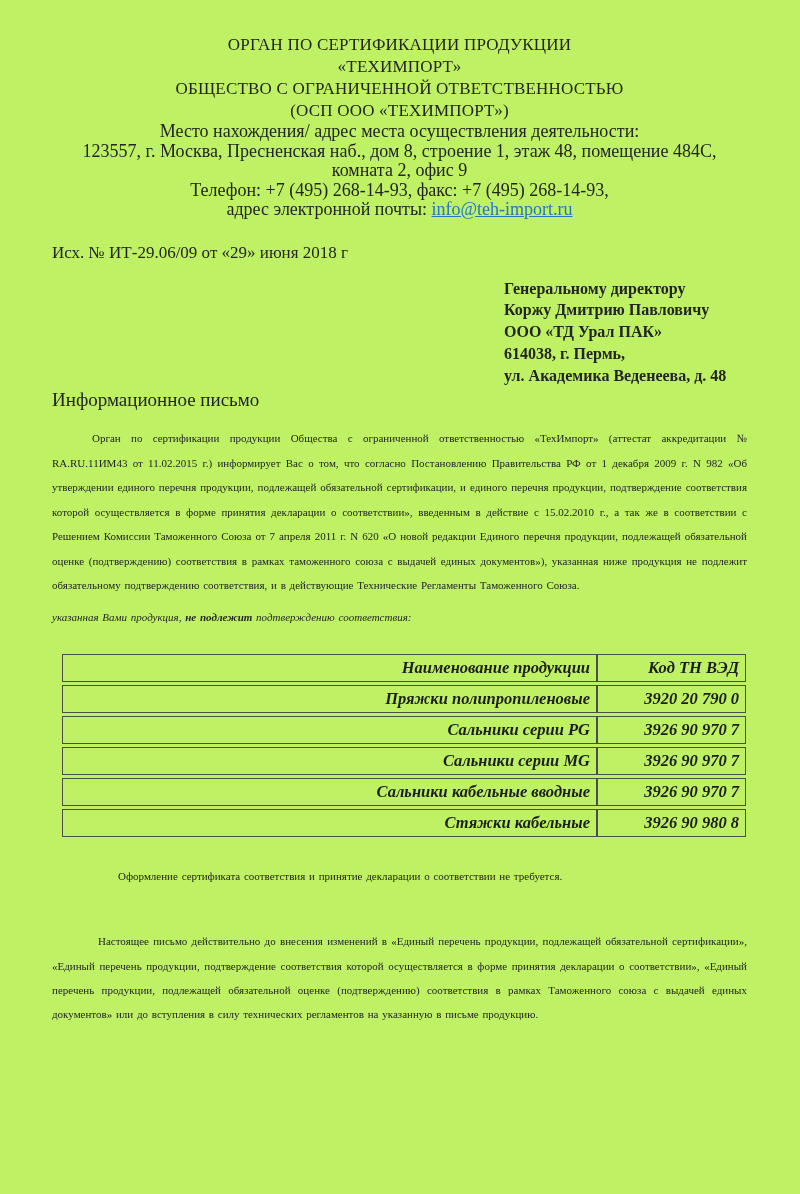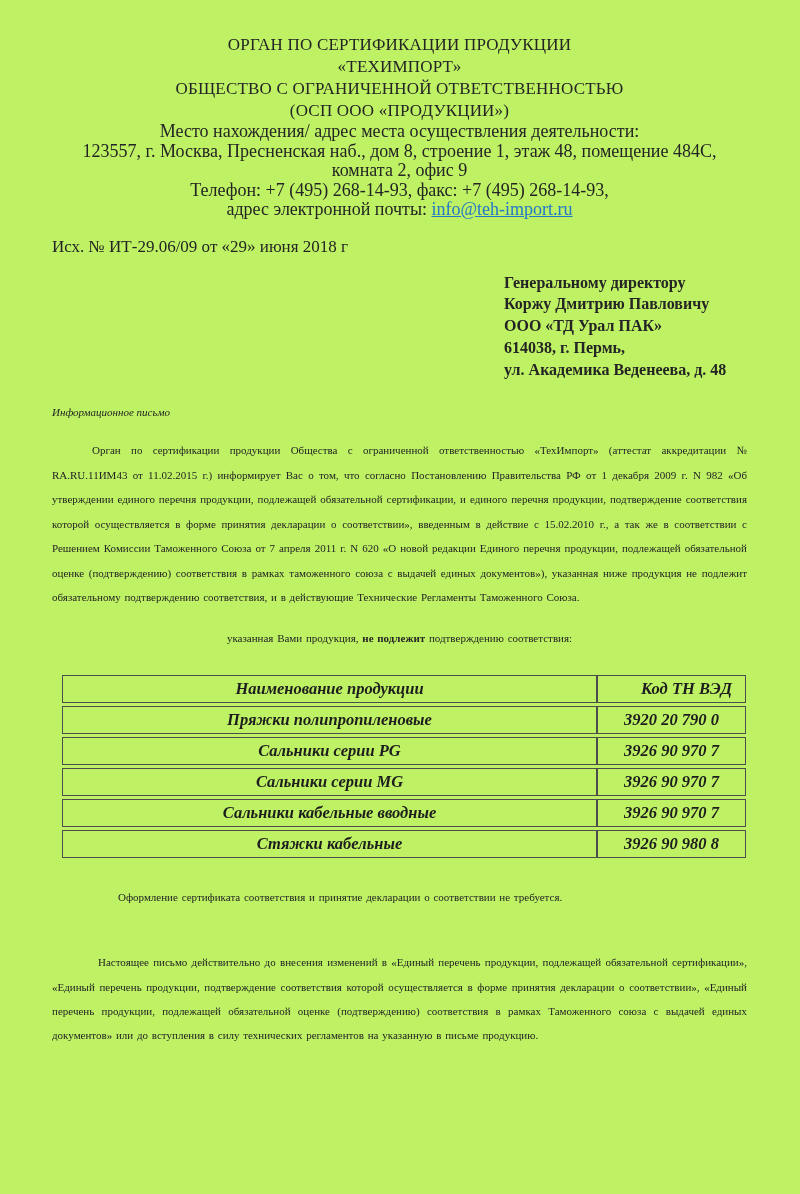--- a/index.html
+++ b/index.html
@@ -13,75 +13,75 @@
     color: #242424;
     padding: 34px 53px 28px 52px;
     overflow: hidden;
   }
   
   .letterhead { text-align: center; }
   .lh-big { font-size: 17px; line-height: 22px; letter-spacing: 0.2px; }
   .lh-small { font-size: 18px; line-height: 19.5px; }
   .email-link { color: #2277c8; text-decoration: underline; cursor: pointer; }
   
-  .ref { margin-top: 15px; font-size: 17px; line-height: 24px; }
+  .ref { margin-top: 21px; font-size: 17px; line-height: 24px; }
   
   .recipient {
     margin-top: 13px;
     margin-left: 452px;
     font-weight: bold;
     font-size: 16px;
     line-height: 21.8px;
     width: 246px;
   }
   
-  .subject { margin-top: 20px; font-style: italic; font-size: 11px; line-height: 24px; }
+  .subject { margin-top: 2px; font-size: 19px; line-height: 24px; }
   
   .para {
     margin: 0;
     font-size: 11px;
     line-height: 24.4px;
     text-align: justify;
     word-spacing: 1px;
   }
   .p1 { margin-top: 14px; text-indent: 40px; }
-  .lead { margin-top: 17px; text-align: center; }
+  .lead { margin-top: 8px; text-align: left; font-style: italic; }
   .p2 { margin-top: 24px; text-indent: 66px; }
   .p3 { margin-top: 41px; text-indent: 46px; }
   
   .codes {
     margin: 21px 0 0 10px;
     width: 684px;
     border-collapse: separate;
     border-spacing: 0 3px;
     font-size: 16.5px;
     color: #1d1d1d;
     table-layout: fixed;
   }
   .codes th, .codes td {
     border: 1px solid #4d4d4d;
     font-weight: bold;
     font-style: italic;
-    text-align: center;
+    text-align: right;
     padding: 3px 6px;
     height: 26px;
   }
   .codes .col-name { width: 535px; }
   .codes .col-code { width: 149px; padding-left: 36px; }
 </style>
 </head>
 <body>
 
 <div class="page">
 
   <div class="letterhead">
     <div class="lh-big">ОРГАН ПО СЕРТИФИКАЦИИ ПРОДУКЦИИ</div>
     <div class="lh-big">«ТЕХИМПОРТ»</div>
     <div class="lh-big">ОБЩЕСТВО С ОГРАНИЧЕННОЙ ОТВЕТСТВЕННОСТЬЮ</div>
-    <div class="lh-big">(ОСП ООО «ПРОДУКЦИИ»)</div>
+    <div class="lh-big">(ОСП ООО «ТЕХИМПОРТ»)</div>
     <div class="lh-small">Место нахождения/ адрес места осуществления деятельности:</div>
     <div class="lh-small">123557, г. Москва, Пресненская наб., дом 8, строение 1, этаж 48, помещение 484С, комната 2, офис 9</div>
     <div class="lh-small">Телефон: +7 (495) 268-14-93, факс: +7 (495) 268-14-93,</div>
     <div class="lh-small">
       <span>адрес электронной почты:</span>
       <a class="email-link">info@teh-import.ru</a>
     </div>
   </div>
 
   <div class="ref">Исх. № ИТ-29.06/09 от «29» июня 2018 г</div>

